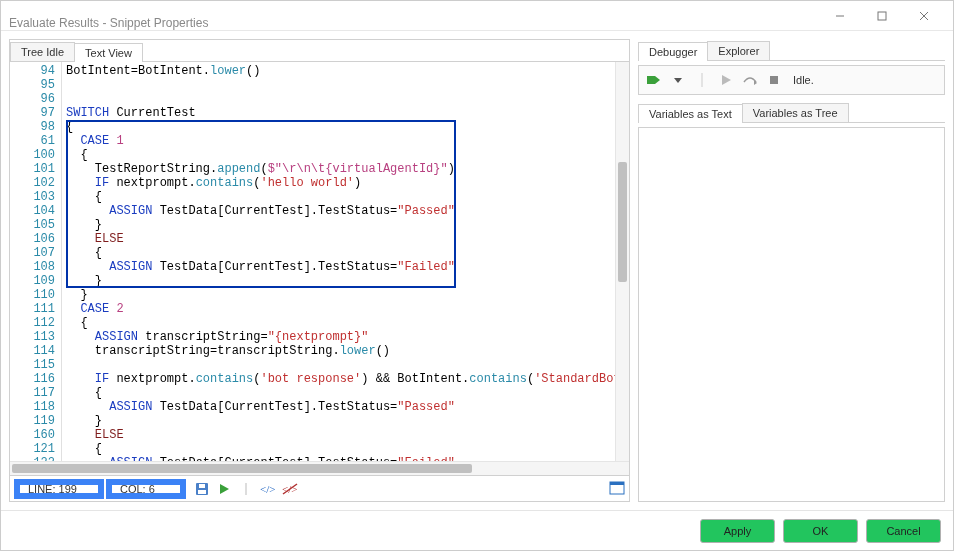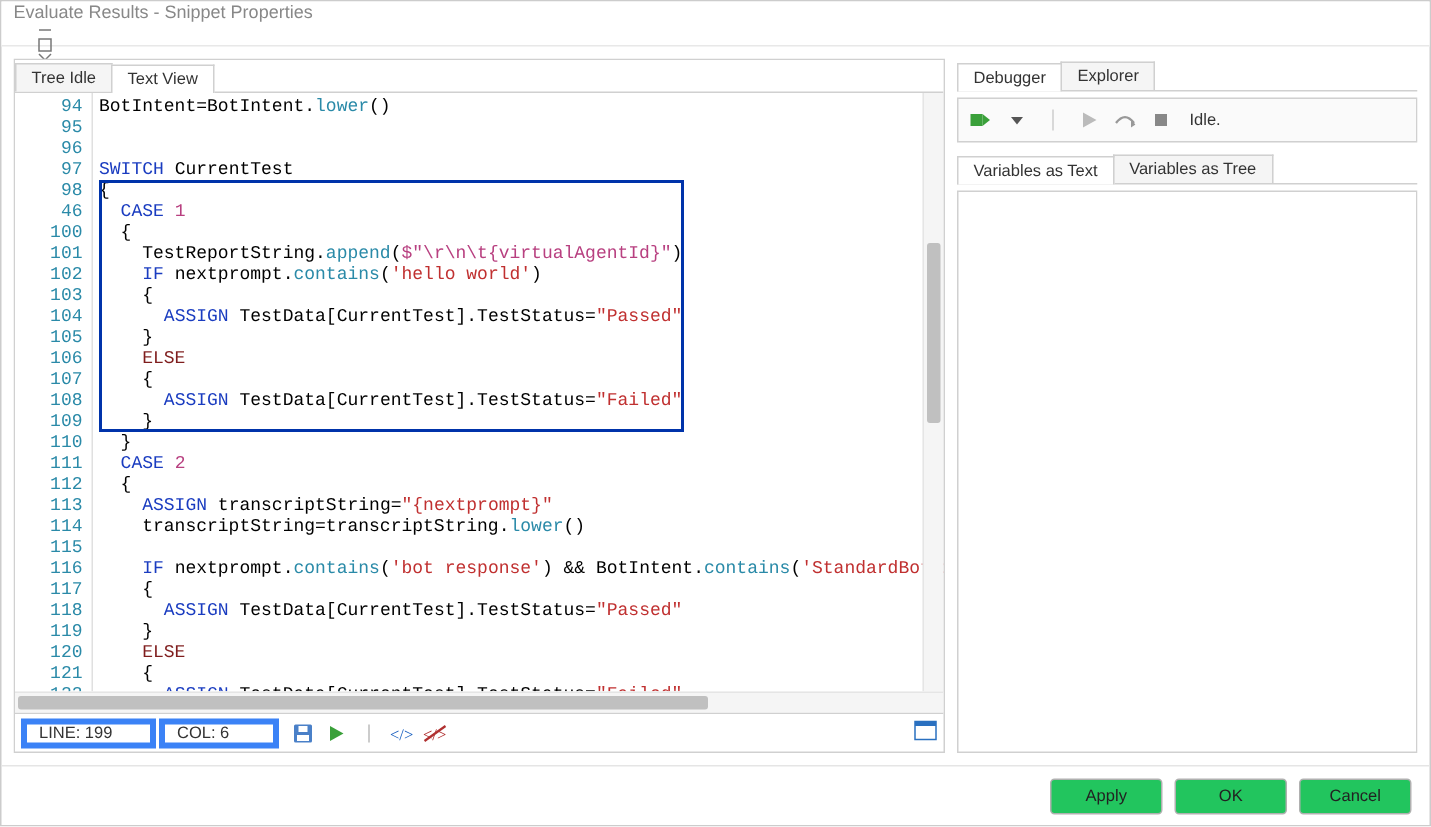--- a/index.html
+++ b/index.html
@@ -1,18 +1,18 @@
 <!DOCTYPE html>
 <html><head>
 <meta charset="utf-8">
 <style>
 * { margin: 0; padding: 0; box-sizing: border-box; }
 html, body { width: 954px; height: 551px; font-family: "Segoe UI", Tahoma, sans-serif; font-size: 12px; background: #fff; overflow: hidden; }
 .window { width: 954px; height: 551px; border: 1px solid #ccc; display: flex; flex-direction: column; background: #fff; }
-.titlebar { height: 30px; display: flex; align-items: flex-start; padding: 0 8px; background: #fff; border-bottom: 1px solid #e8e8e8; color: #888; font-size: 12px; flex-direction: column; }
+.titlebar { height: 30px; display: flex; align-items: flex-end; padding: 0 8px; background: #fff; border-bottom: 1px solid #e8e8e8; color: #888; font-size: 12px; }
 .titlebar .title { flex: 1; }
 .titlebar .ctl { width: 42px; height: 28px; display: flex; align-items: center; justify-content: center; color: #777; }
 .titlebar .ctl svg { width: 10px; height: 10px; }
 .content { flex: 1; padding: 8px; display: flex; flex-direction: column; overflow: hidden; }
 .main-area { flex: 1; display: flex; gap: 8px; overflow: hidden; }
 .left-pane { flex: 1; display: flex; flex-direction: column; border: 1px solid #d0d0d0; overflow: hidden; }
 .tabs { display: flex; background: #fff; border-bottom: 1px solid #d0d0d0; height: 22px; align-items: flex-end; }
 .tab { padding: 3px 10px; border: 1px solid #d0d0d0; border-bottom: none; margin-right: -1px; background: #f5f5f5; font-size: 11px; color: #333; }
 .tab.active { background: #fff; position: relative; top: 1px; }
 .code-area { flex: 1; display: flex; font-family: Consolas, "Courier New", monospace; font-size: 12px; line-height: 14px; overflow: hidden; position: relative; }
@@ -28,21 +28,21 @@
 .k-else { color: #7f1d1d; }
 .fn { color: #2a8aa8; }
 .str-red { color: #c03030; }
 .str-mag { color: #b84080; }
 .num { color: #b84080; }
 .scrollbar-v { position: absolute; right: 0; top: 0; width: 14px; height: 100%; background: #f5f5f5; border-left: 1px solid #e5e5e5; }
 .scrollbar-v .thumb { position: absolute; left: 2px; right: 2px; top: 100px; height: 120px; background: #c0c0c0; border-radius: 2px; }
 .scrollbar-h-wrap { height: 14px; background: #f5f5f5; border-top: 1px solid #e5e5e5; position: relative; }
 .scrollbar-h-wrap .thumb { position: absolute; top: 2px; bottom: 2px; left: 2px; width: 460px; background: #c0c0c0; border-radius: 2px; }
 .status-bar { height: 26px; border-top: 1px solid #d0d0d0; display: flex; align-items: center; padding: 0 4px; gap: 2px; font-size: 11px; color: #333; }
-.status-cell { border: 4px solid #3b82f6; padding: 2px 8px; height: 20px; display: flex; align-items: center; }
+.status-cell { border: 6px solid #3b82f6; padding: 2px 8px; height: 20px; display: flex; align-items: center; }
 .status-cell.line { width: 90px; }
 .status-cell.col { width: 80px; }
 .status-icons { display: flex; align-items: center; gap: 6px; padding-left: 6px; }
 .status-icons .ic { width: 16px; height: 16px; display: flex; align-items: center; justify-content: center; }
 .status-spacer { flex: 1; }
 .right-pane { width: 307px; display: flex; flex-direction: column; gap: 4px; }
 .right-tabs { display: flex; height: 22px; align-items: flex-end; border-bottom: 1px solid #d0d0d0; }
 .toolbar { height: 30px; border: 1px solid #d0d0d0; display: flex; align-items: center; padding: 0 6px; gap: 6px; background: #fafafa; }
 .toolbar .tb { width: 18px; height: 18px; display: flex; align-items: center; justify-content: center; color: #888; }
 .toolbar .idle { color: #333; font-size: 11px; margin-left: 4px; }
@@ -83,42 +83,42 @@
           <div class="tab">Tree Idle</div>
           <div class="tab active">Text View</div>
         </div>
         <div class="code-area">
           <div class="gutter" id="gutter">
               <div class="ln">94</div>
               <div class="ln">95</div>
               <div class="ln">96</div>
               <div class="ln">97</div>
               <div class="ln">98</div>
-              <div class="ln">46</div>
+              <div class="ln">61</div>
               <div class="ln">100</div>
               <div class="ln">101</div>
               <div class="ln">102</div>
               <div class="ln">103</div>
               <div class="ln">104</div>
               <div class="ln">105</div>
               <div class="ln">106</div>
               <div class="ln">107</div>
               <div class="ln">108</div>
               <div class="ln">109</div>
               <div class="ln">110</div>
               <div class="ln">111</div>
               <div class="ln">112</div>
               <div class="ln">113</div>
               <div class="ln">114</div>
               <div class="ln">115</div>
               <div class="ln">116</div>
               <div class="ln">117</div>
               <div class="ln">118</div>
               <div class="ln">119</div>
-              <div class="ln">120</div>
+              <div class="ln">160</div>
               <div class="ln">121</div>
               <div class="ln">122</div>
             </div>
           <div class="code" id="code"><div class="row">BotIntent=BotIntent.<span class="fn">lower</span>()</div><div class="row">&nbsp;</div><div class="row">&nbsp;</div><div class="row"><span class="k-switch">SWITCH</span> CurrentTest</div><div class="row">{</div><div class="row">  <span class="k-case">CASE</span> <span class="num">1</span></div><div class="row">  {</div><div class="row">    TestReportString.<span class="fn">append</span>(<span class="str-mag">$"\r\n\t{virtualAgentId}"</span>)</div><div class="row">    <span class="k-if">IF</span> nextprompt.<span class="fn">contains</span>(<span class="str-red">'hello world'</span>)</div><div class="row">    {</div><div class="row">      <span class="k-assign">ASSIGN</span> TestData[CurrentTest].TestStatus=<span class="str-red">"Passed"</span></div><div class="row">    }</div><div class="row">    <span class="k-else">ELSE</span></div><div class="row">    {</div><div class="row">      <span class="k-assign">ASSIGN</span> TestData[CurrentTest].TestStatus=<span class="str-red">"Failed"</span></div><div class="row">    }</div><div class="row">  }</div><div class="row">  <span class="k-case">CASE</span> <span class="num">2</span></div><div class="row">  {</div><div class="row">    <span class="k-assign">ASSIGN</span> transcriptString=<span class="str-red">"{nextprompt}"</span></div><div class="row">    transcriptString=transcriptString.<span class="fn">lower</span>()</div><div class="row">&nbsp;</div><div class="row">    <span class="k-if">IF</span> nextprompt.<span class="fn">contains</span>(<span class="str-red">'bot response'</span>) &amp;&amp; BotIntent.<span class="fn">contains</span>(<span class="str-red">'StandardBotExch</span></div><div class="row">    {</div><div class="row">      <span class="k-assign">ASSIGN</span> TestData[CurrentTest].TestStatus=<span class="str-red">"Passed"</span></div><div class="row">    }</div><div class="row">    <span class="k-else">ELSE</span></div><div class="row">    {</div><div class="row">      <span class="k-assign">ASSIGN</span> TestData[CurrentTest].TestStatus=<span class="str-red">"Failed"</span></div></div>
           <div class="highlight-box"></div>
           <div class="scrollbar-v">
               <div class="thumb"></div>
             </div>
         </div>
         <div class="scrollbar-h-wrap">

